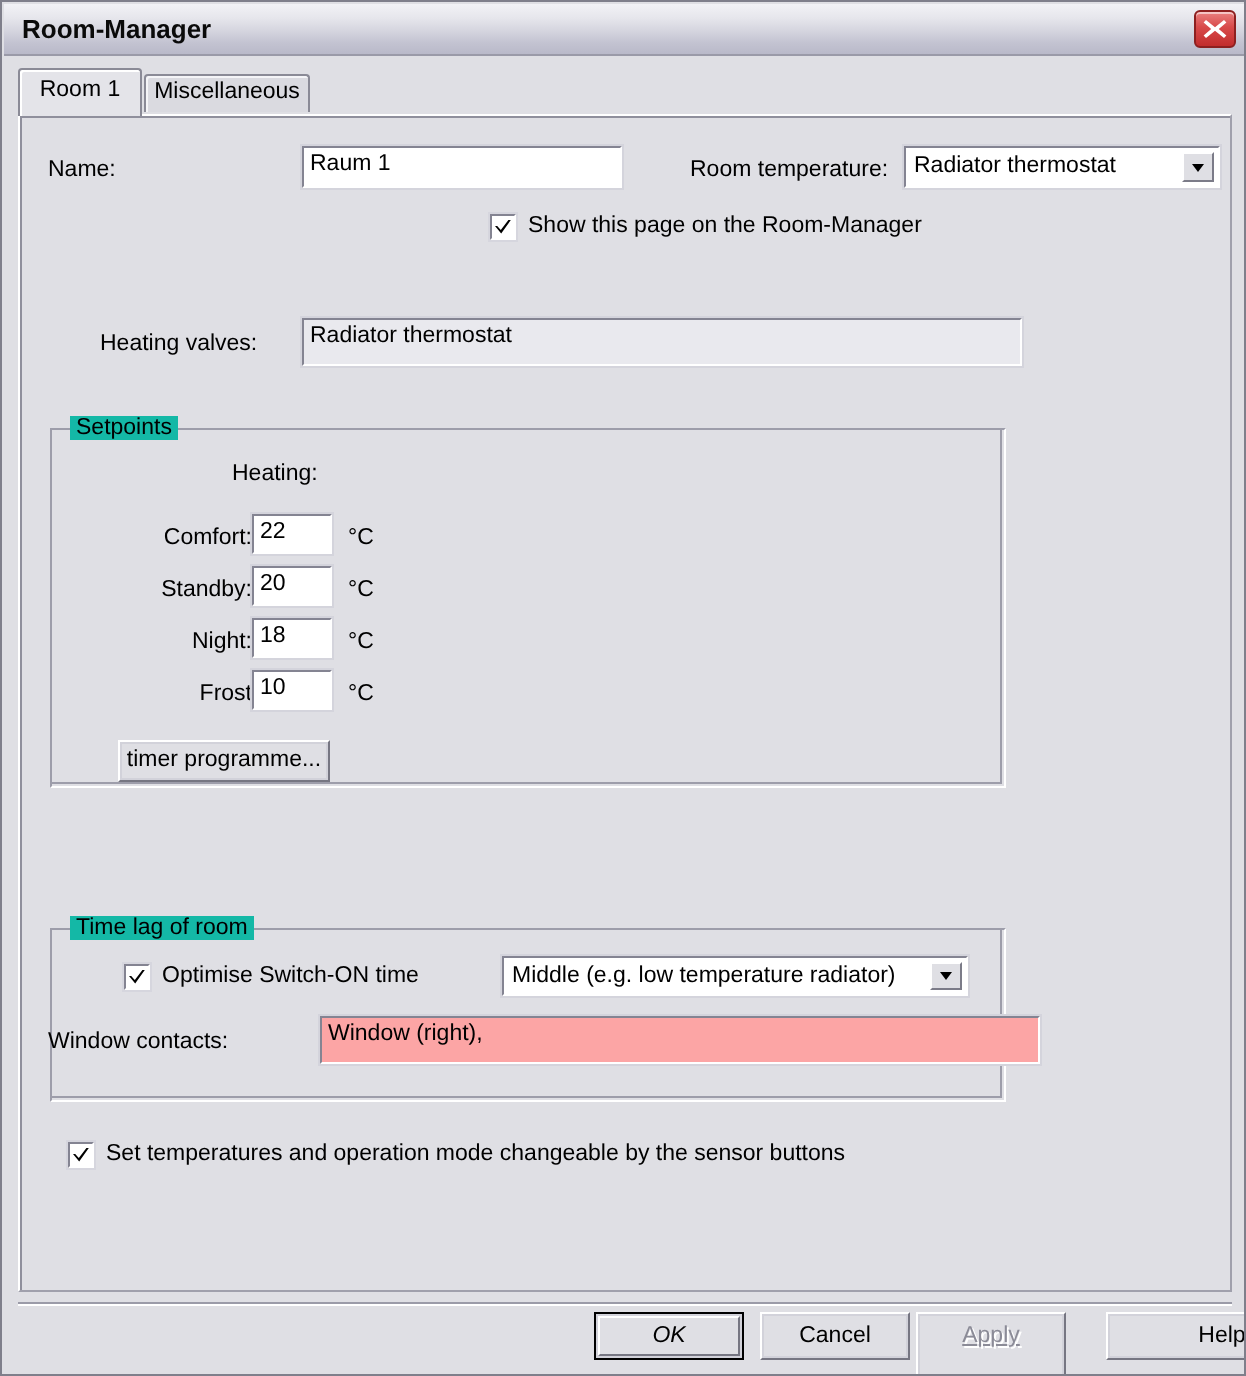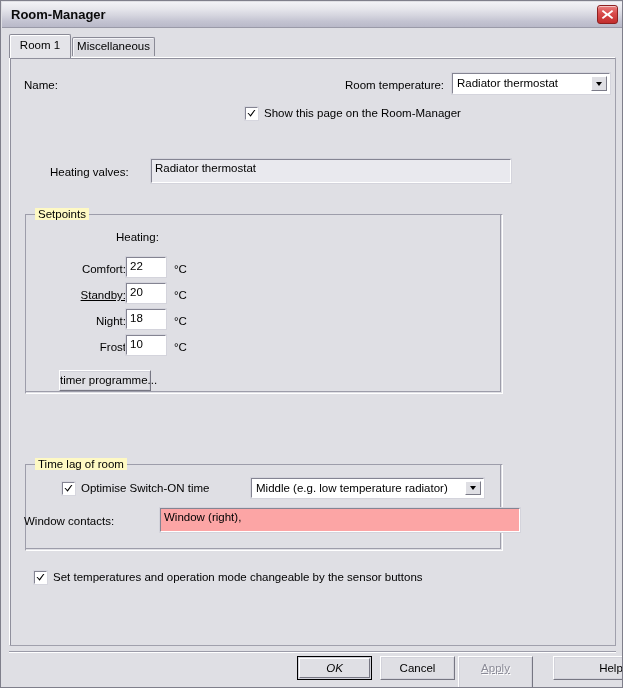--- a/index.html
+++ b/index.html
@@ -185,21 +185,21 @@
   .group-inner {
     position: absolute;
     left: 0; top: 0; right: 1px; bottom: 1px;
     border-right: 1px solid #9d9daa;
     border-bottom: 1px solid #9d9daa;
     pointer-events: none;
   }
   .group-title {
     position: absolute;
     top: -7px; left: 9px;
-    background: #fef9c3;
+    background: #14b8a6;
     padding: 0 3px;
     font-size: 11.5px;
     color: #000;
     white-space: nowrap;
   }
 
   
   .cbwrap { position: absolute; cursor: default; }
   .cbbox {
     position: absolute;
@@ -276,20 +276,21 @@
   </div>
 
   <div class="tabstrip">
     <div class="tab active" id="tab-room1">Room 1</div>
     <div class="tab inactive" id="tab-misc">Miscellaneous</div>
   </div>
 
   <div class="tabpage">
 
     <div class="lbl" style="left:14px; top:21px;">Name:</div>
+    <div class="textbox" style="left:141px; top:15px; width:160px; height:21px;">Raum 1</div>
 
     <div class="lbl" style="left:335px; top:21px;">Room temperature:</div>
     <div class="combo" style="left:442px; top:15px; width:158px; height:21px;">
       <div class="ctext">Radiator thermostat</div>
       <div class="cbtn"></div>
     </div>
 
     <div class="cbwrap" style="left:235px; top:49px;">
       <div class="cbbox">
         <svg width="9" height="9" viewBox="0 0 9 9" aria-hidden="true">
@@ -305,33 +306,33 @@
     <div class="group" style="left:15px; top:156px; width:478px; height:180px;">
       <div class="group-inner"></div>
       <div class="group-title">Setpoints</div>
 
       <div class="lbl" style="left:90px; top:16px;">Heating:</div>
 
       <div class="lbl right" style="left:20px; top:48px; width:80px;">Comfort:</div>
       <div class="textbox" style="left:100px; top:42px; width:40px; height:20px;">22</div>
       <div class="units" style="left:148px; top:48px;">°C</div>
 
-      <div class="lbl right" style="left:20px; top:74px; width:80px;text-decoration:underline;">Standby:</div>
+      <div class="lbl right" style="left:20px; top:74px; width:80px;">Standby:</div>
       <div class="textbox" style="left:100px; top:68px; width:40px; height:20px;">20</div>
       <div class="units" style="left:148px; top:74px;">°C</div>
 
       <div class="lbl right" style="left:20px; top:100px; width:80px;">Night:</div>
       <div class="textbox" style="left:100px; top:94px; width:40px; height:20px;">18</div>
       <div class="units" style="left:148px; top:100px;">°C</div>
 
       <div class="lbl right" style="left:20px; top:126px; width:80px;">Frost</div>
       <div class="textbox" style="left:100px; top:120px; width:40px; height:20px;">10</div>
       <div class="units" style="left:148px; top:126px;">°C</div>
 
-      <div class="btn" style="left:33px; top:155px; width:92px; height:21px; line-height:19px;">
+      <div class="btn" style="left:33px; top:155px; width:106px; height:21px; line-height:19px;">
         <span>timer programme...</span>
       </div>
     </div>
 
     <div class="group" style="left:15px; top:361px; width:478px; height:87px;margin-top:45px;">
       <div class="group-inner"></div>
       <div class="group-title">Time lag of room</div>
 
       <div class="cbwrap" style="left:36px; top:17px;">
         <div class="cbbox">

